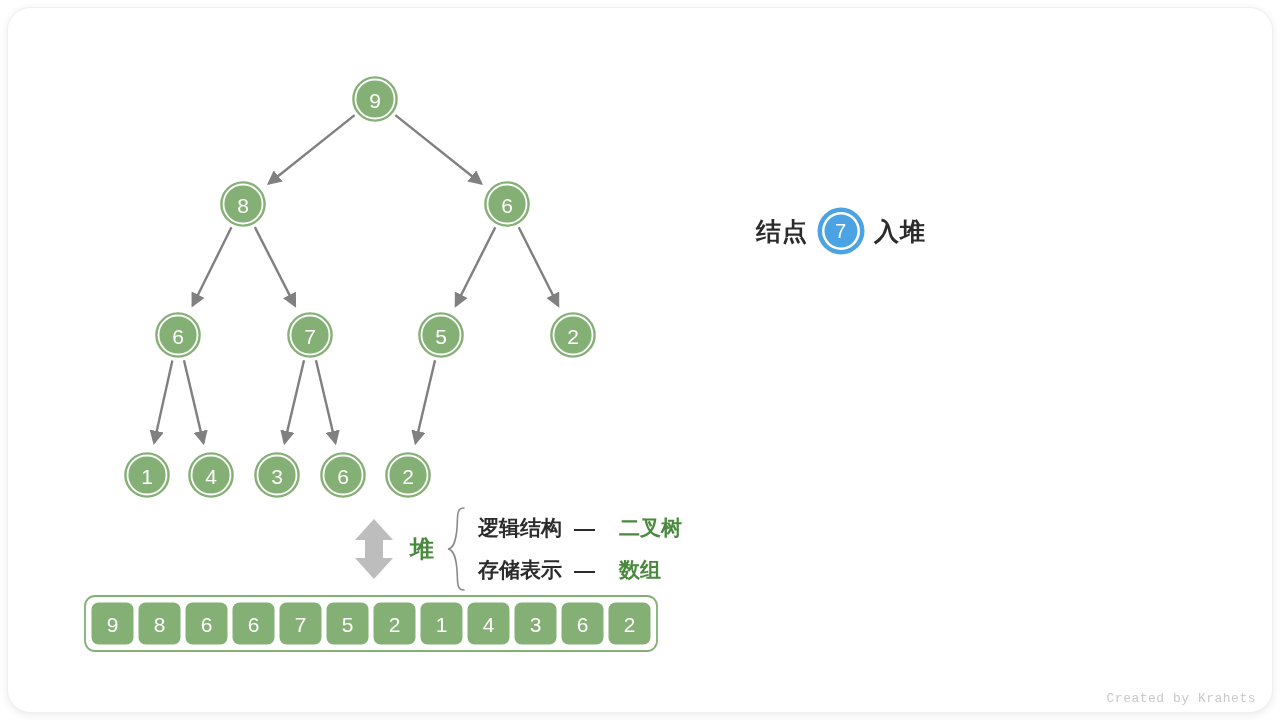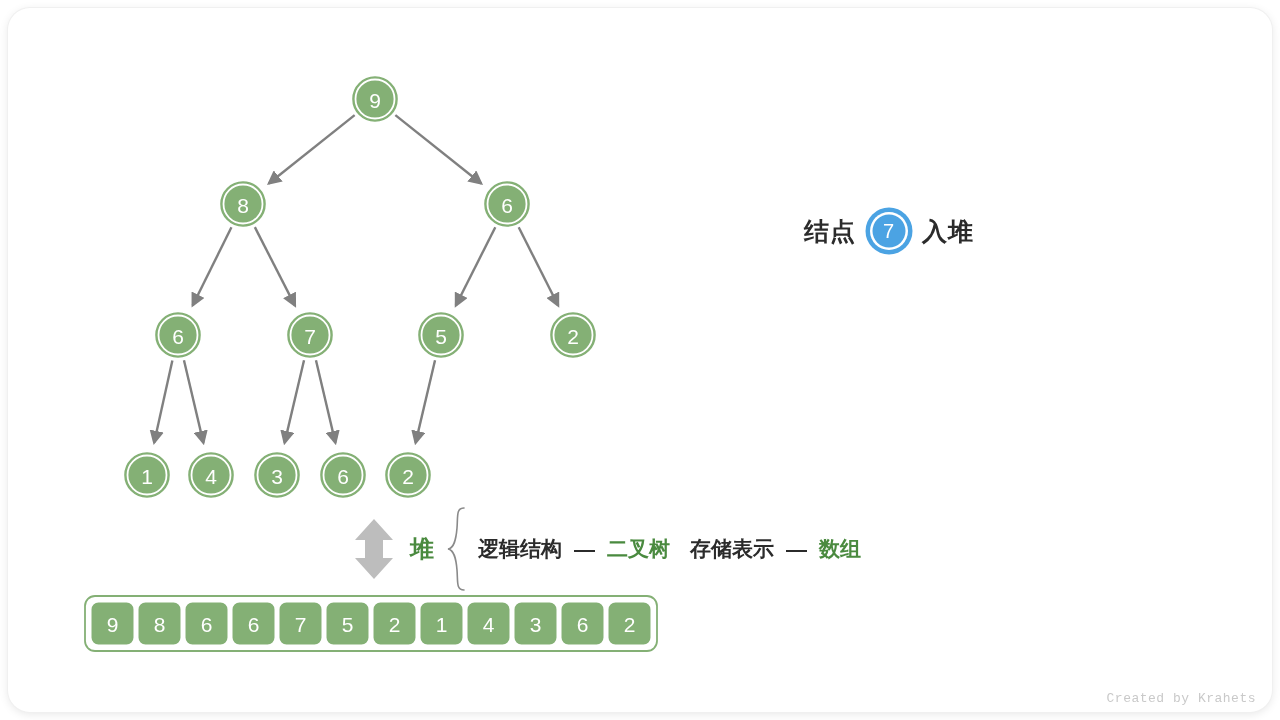--- a/index.html
+++ b/index.html
@@ -57,21 +57,20 @@
     position: absolute;
     left: 756px;
     top: 212px;
     display: flex;
     align-items: center;
     gap: 14px;
     font-size: 25px;
     font-weight: bold;
     color: #2b2b2b;
     letter-spacing: 1px;
-    margin-left: 48px;
   }
   .caption .badge {
     width: 38px;
     height: 38px;
     border-radius: 50%;
     background: #4ba3e3;
     box-shadow: 0 0 0 2.5px #ffffff inset, 0 0 0 4.5px #4ba3e3;
     color: #ffffff;
     font-size: 20px;
     font-weight: normal;
@@ -98,39 +97,40 @@
     color: #4a8a3f;
     margin-right: 12px;
   }
   .legend .brace {
     width: 24px;
     height: 86px;
     margin-right: 8px;
   }
   .legend .rows {
     display: flex;
-    flex-direction: row;
-    gap: 20px;
+    flex-direction: column;
+    gap: 14px;
   }
   .legend .row {
     display: flex;
     align-items: center;
     gap: 12px;
     font-size: 21px;
     color: #2b2b2b;
     font-weight: bold;
     white-space: nowrap;
   }
   .legend .row .dash {
     color: #2b2b2b;
     font-weight: bold;
   }
   .legend .row .green {
     color: #4a8a3f;
     font-weight: bold;
+    margin-left: 12px;
   }
   .credit {
     position: absolute;
     right: 24px;
     bottom: 14px;
     font-family: "Liberation Mono", "DejaVu Sans Mono", monospace;
     font-size: 13px;
     color: #c9c9c9;
     letter-spacing: 0.5px;
   }

